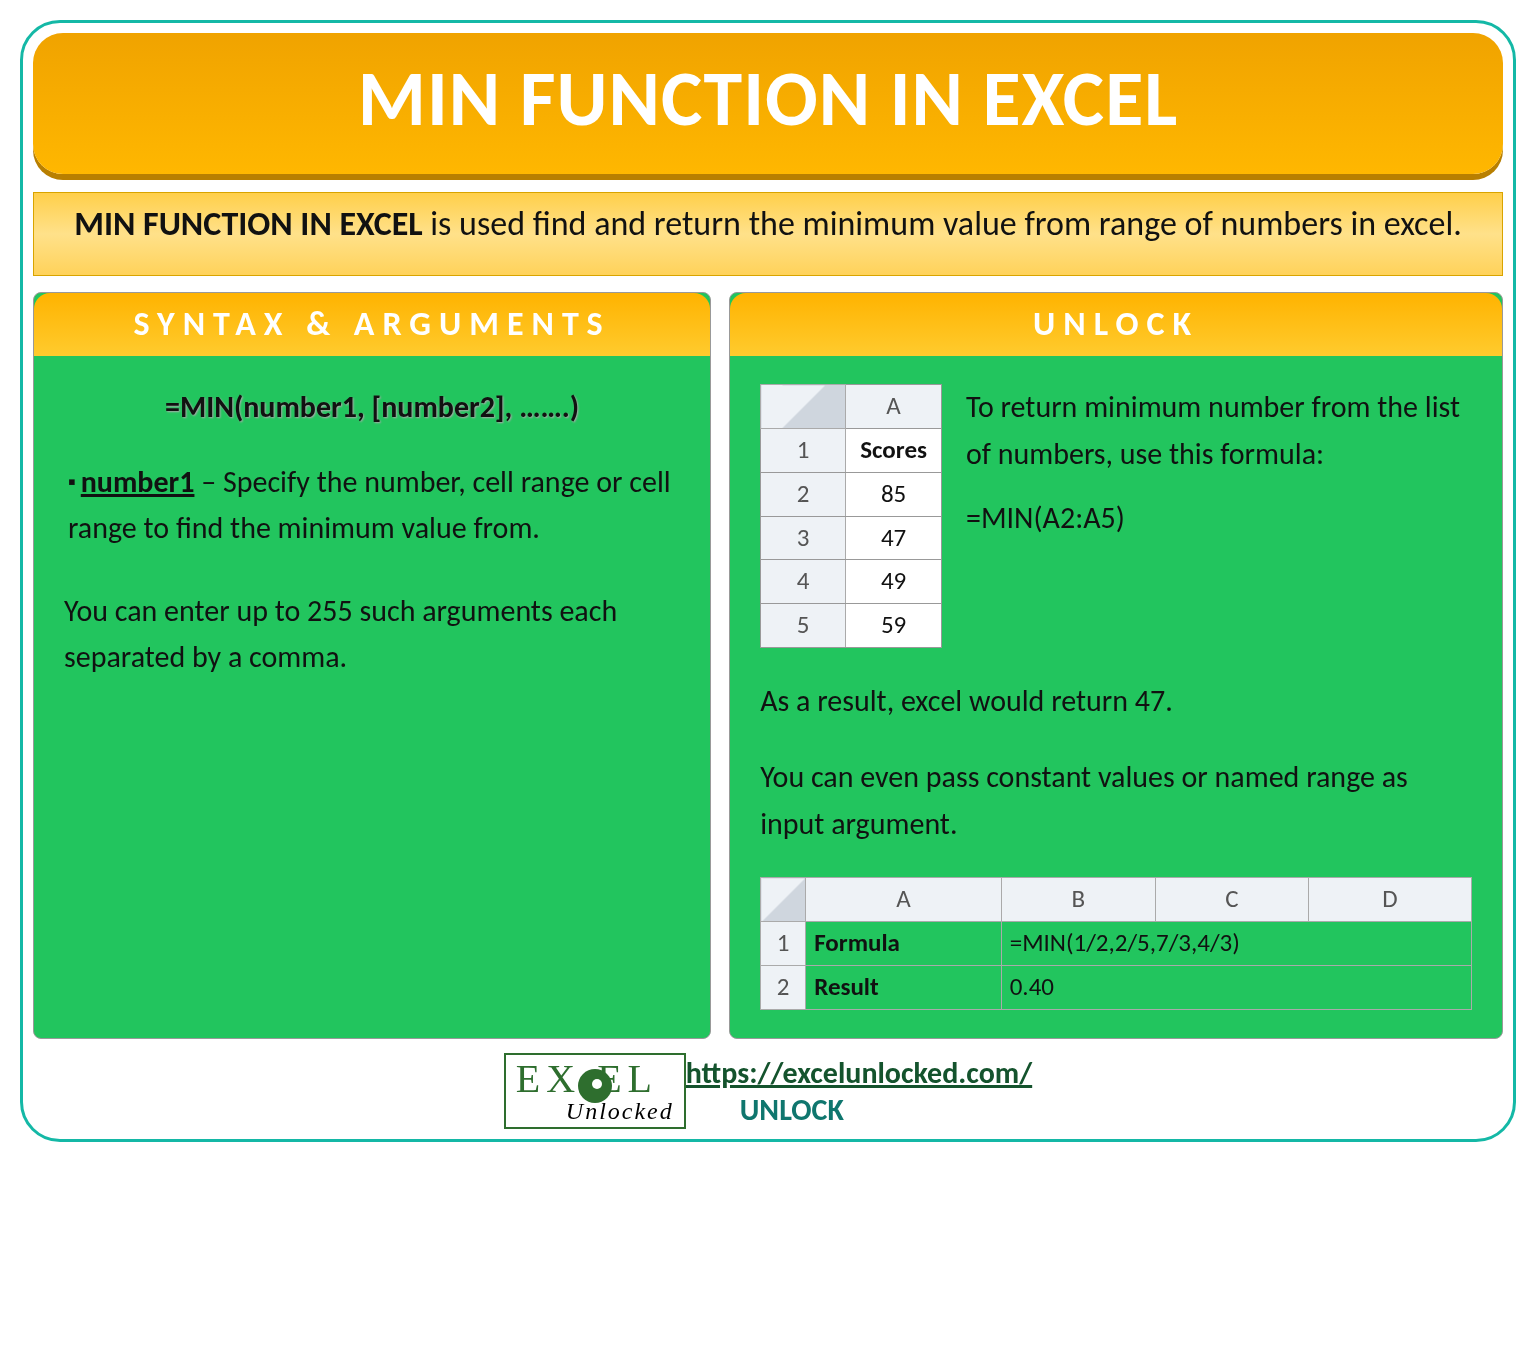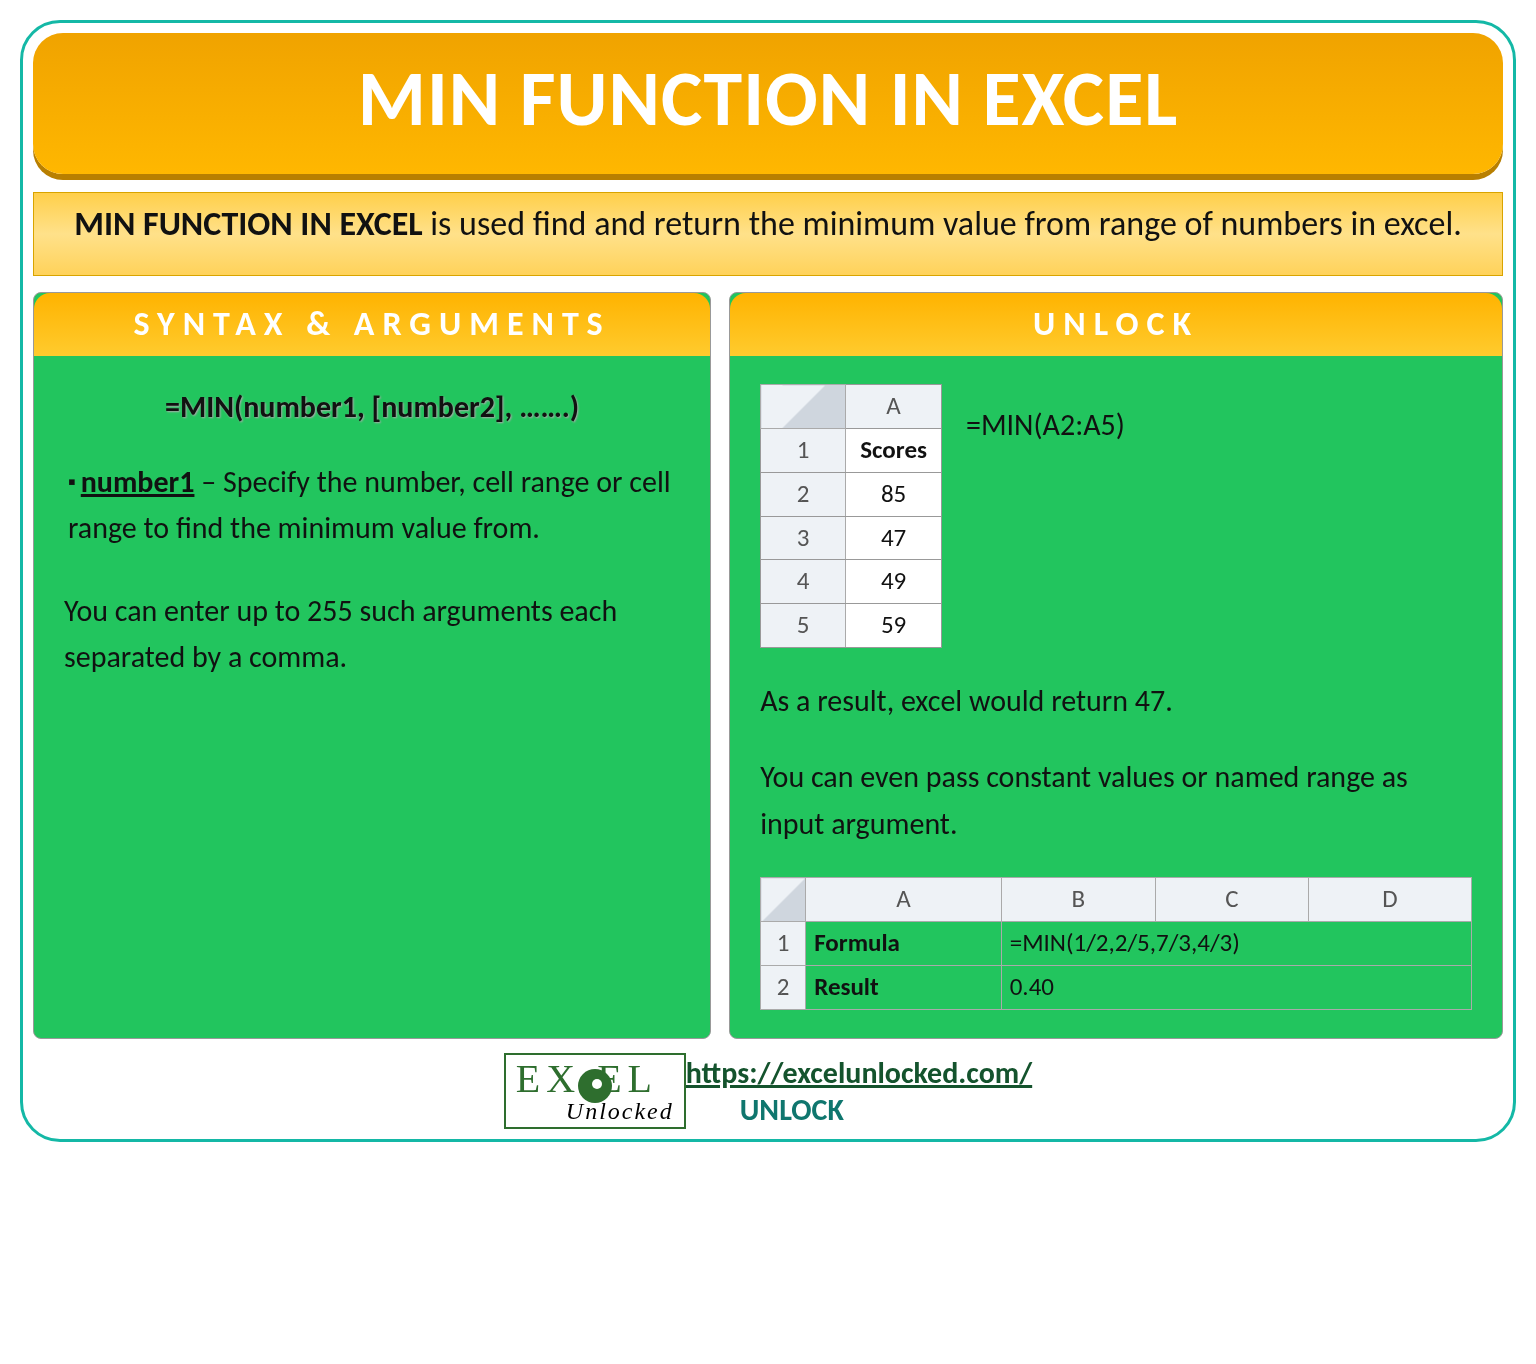--- a/index.html
+++ b/index.html
@@ -202,20 +202,21 @@
                   <td class="rownum">4</td>
                   <td>49</td>
                 </tr>
             <tr>
                   <td class="rownum">5</td>
                   <td>59</td>
                 </tr>
           </tbody>
             </table>
           <div style="flex:1">
+            <div>To return minimum number from the list of numbers, use this formula:</div>
             <div style="margin-top:18px">=MIN(A2:A5)</div>
           </div>
         </div>
         <p>As a result, excel would return 47.</p>
         <p>You can even pass constant values or named range as input argument.</p>
 
         <table class="wide-table">
           <tbody>
               <tr>
             <td class="corner"></td>

